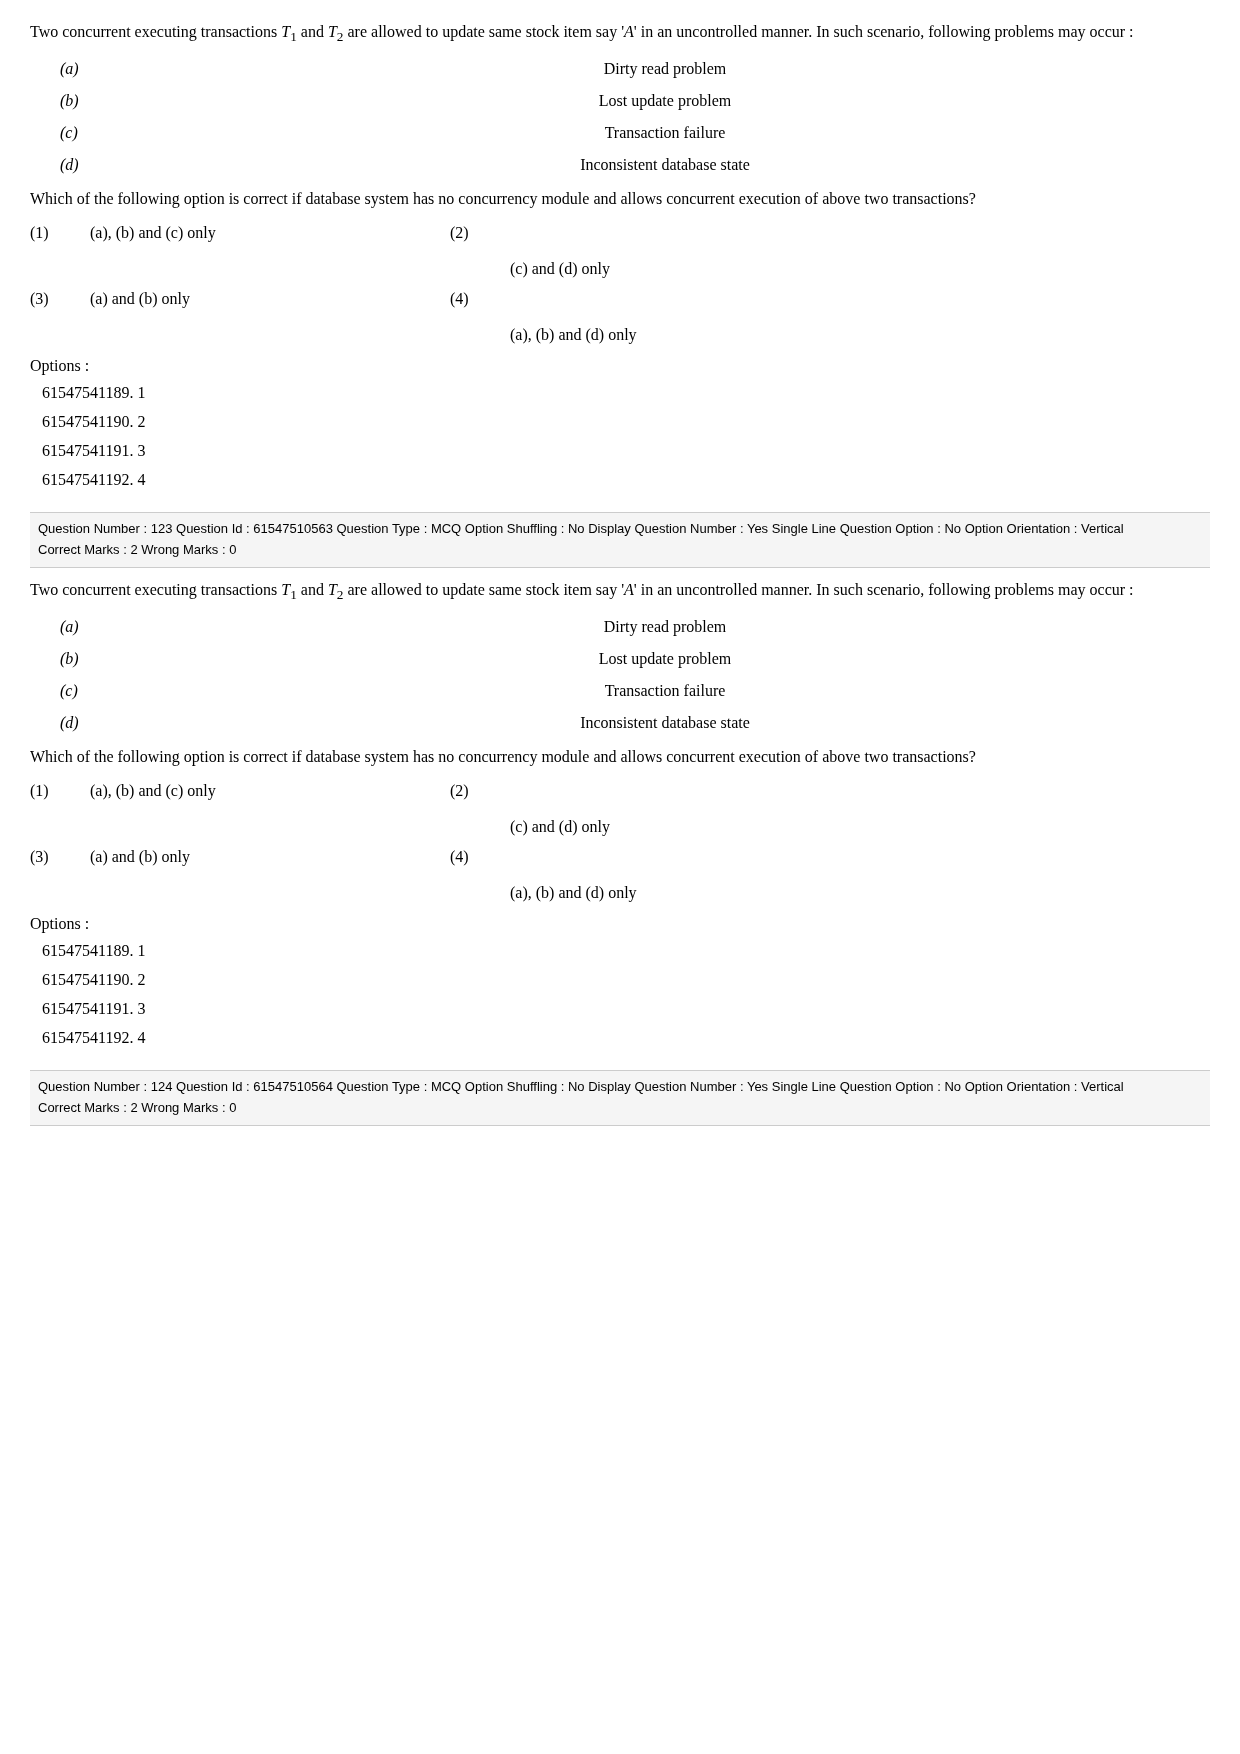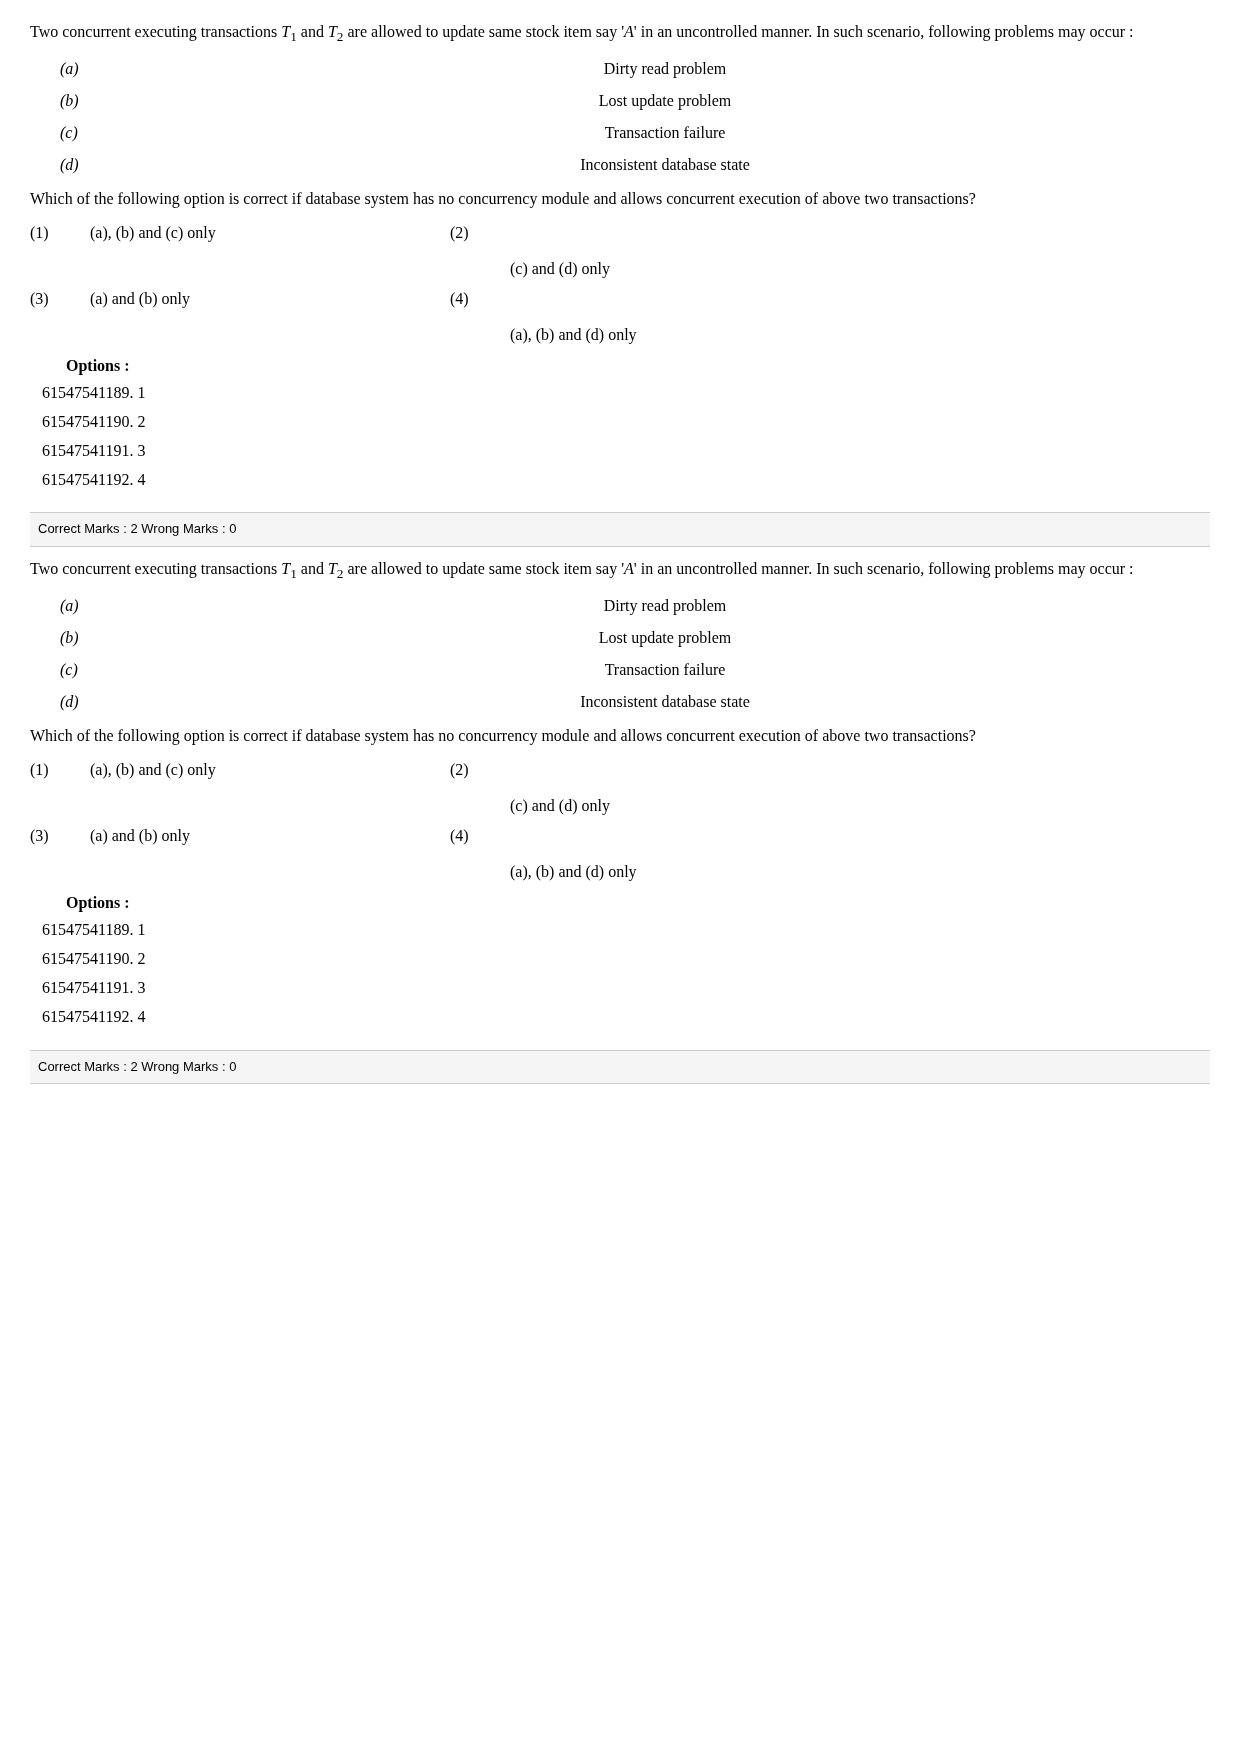--- a/index.html
+++ b/index.html
@@ -57,24 +57,23 @@
     }
     .answer-num2 {
       min-width: 60px;
       margin-left: 40px;
     }
     .answer-text2 {
       flex: 1;
       margin-top: 36px;
     }
     .options-label {
-      font-weight: bold;
+      font-weight: normal;
       margin-top: 8px;
       margin-bottom: 4px;
-      margin-left: 36px;
     }
     .option-code-list {
       margin-left: 12px;
       margin-bottom: 10px;
     }
     .option-code-row {
       line-height: 1.8;
     }
     .meta-block {
       background: #f5f5f5;
@@ -139,20 +138,21 @@
     <div class="option-code-list">
       <div class="option-code-row">61547541189. 1</div>
       <div class="option-code-row">61547541190. 2</div>
       <div class="option-code-row">61547541191. 3</div>
       <div class="option-code-row">61547541192. 4</div>
     </div>
 
   </div>
 
   <div class="meta-block">
+    <div>Question Number : 123  Question Id : 61547510563  Question Type : MCQ  Option Shuffling : No  Display Question Number : Yes  Single Line Question Option : No  Option Orientation : Vertical</div>
     <div>Correct Marks : 2  Wrong Marks : 0</div>
   </div>
 
   <div class="question-block">
 
     <div class="question-text">
       Two concurrent executing transactions <em>T</em><sub>1</sub> and <em>T</em><sub>2</sub> are allowed to update same stock item say
       '<em>A</em>' in an uncontrolled manner. In such scenario, following problems may occur :
     </div>
 
@@ -196,16 +196,17 @@
     <div class="option-code-list">
       <div class="option-code-row">61547541189. 1</div>
       <div class="option-code-row">61547541190. 2</div>
       <div class="option-code-row">61547541191. 3</div>
       <div class="option-code-row">61547541192. 4</div>
     </div>
 
   </div>
 
   <div class="meta-block">
+    <div>Question Number : 124  Question Id : 61547510564  Question Type : MCQ  Option Shuffling : No  Display Question Number : Yes  Single Line Question Option : No  Option Orientation : Vertical</div>
     <div>Correct Marks : 2  Wrong Marks : 0</div>
   </div>
 
 </div>
 
 </body></html>

